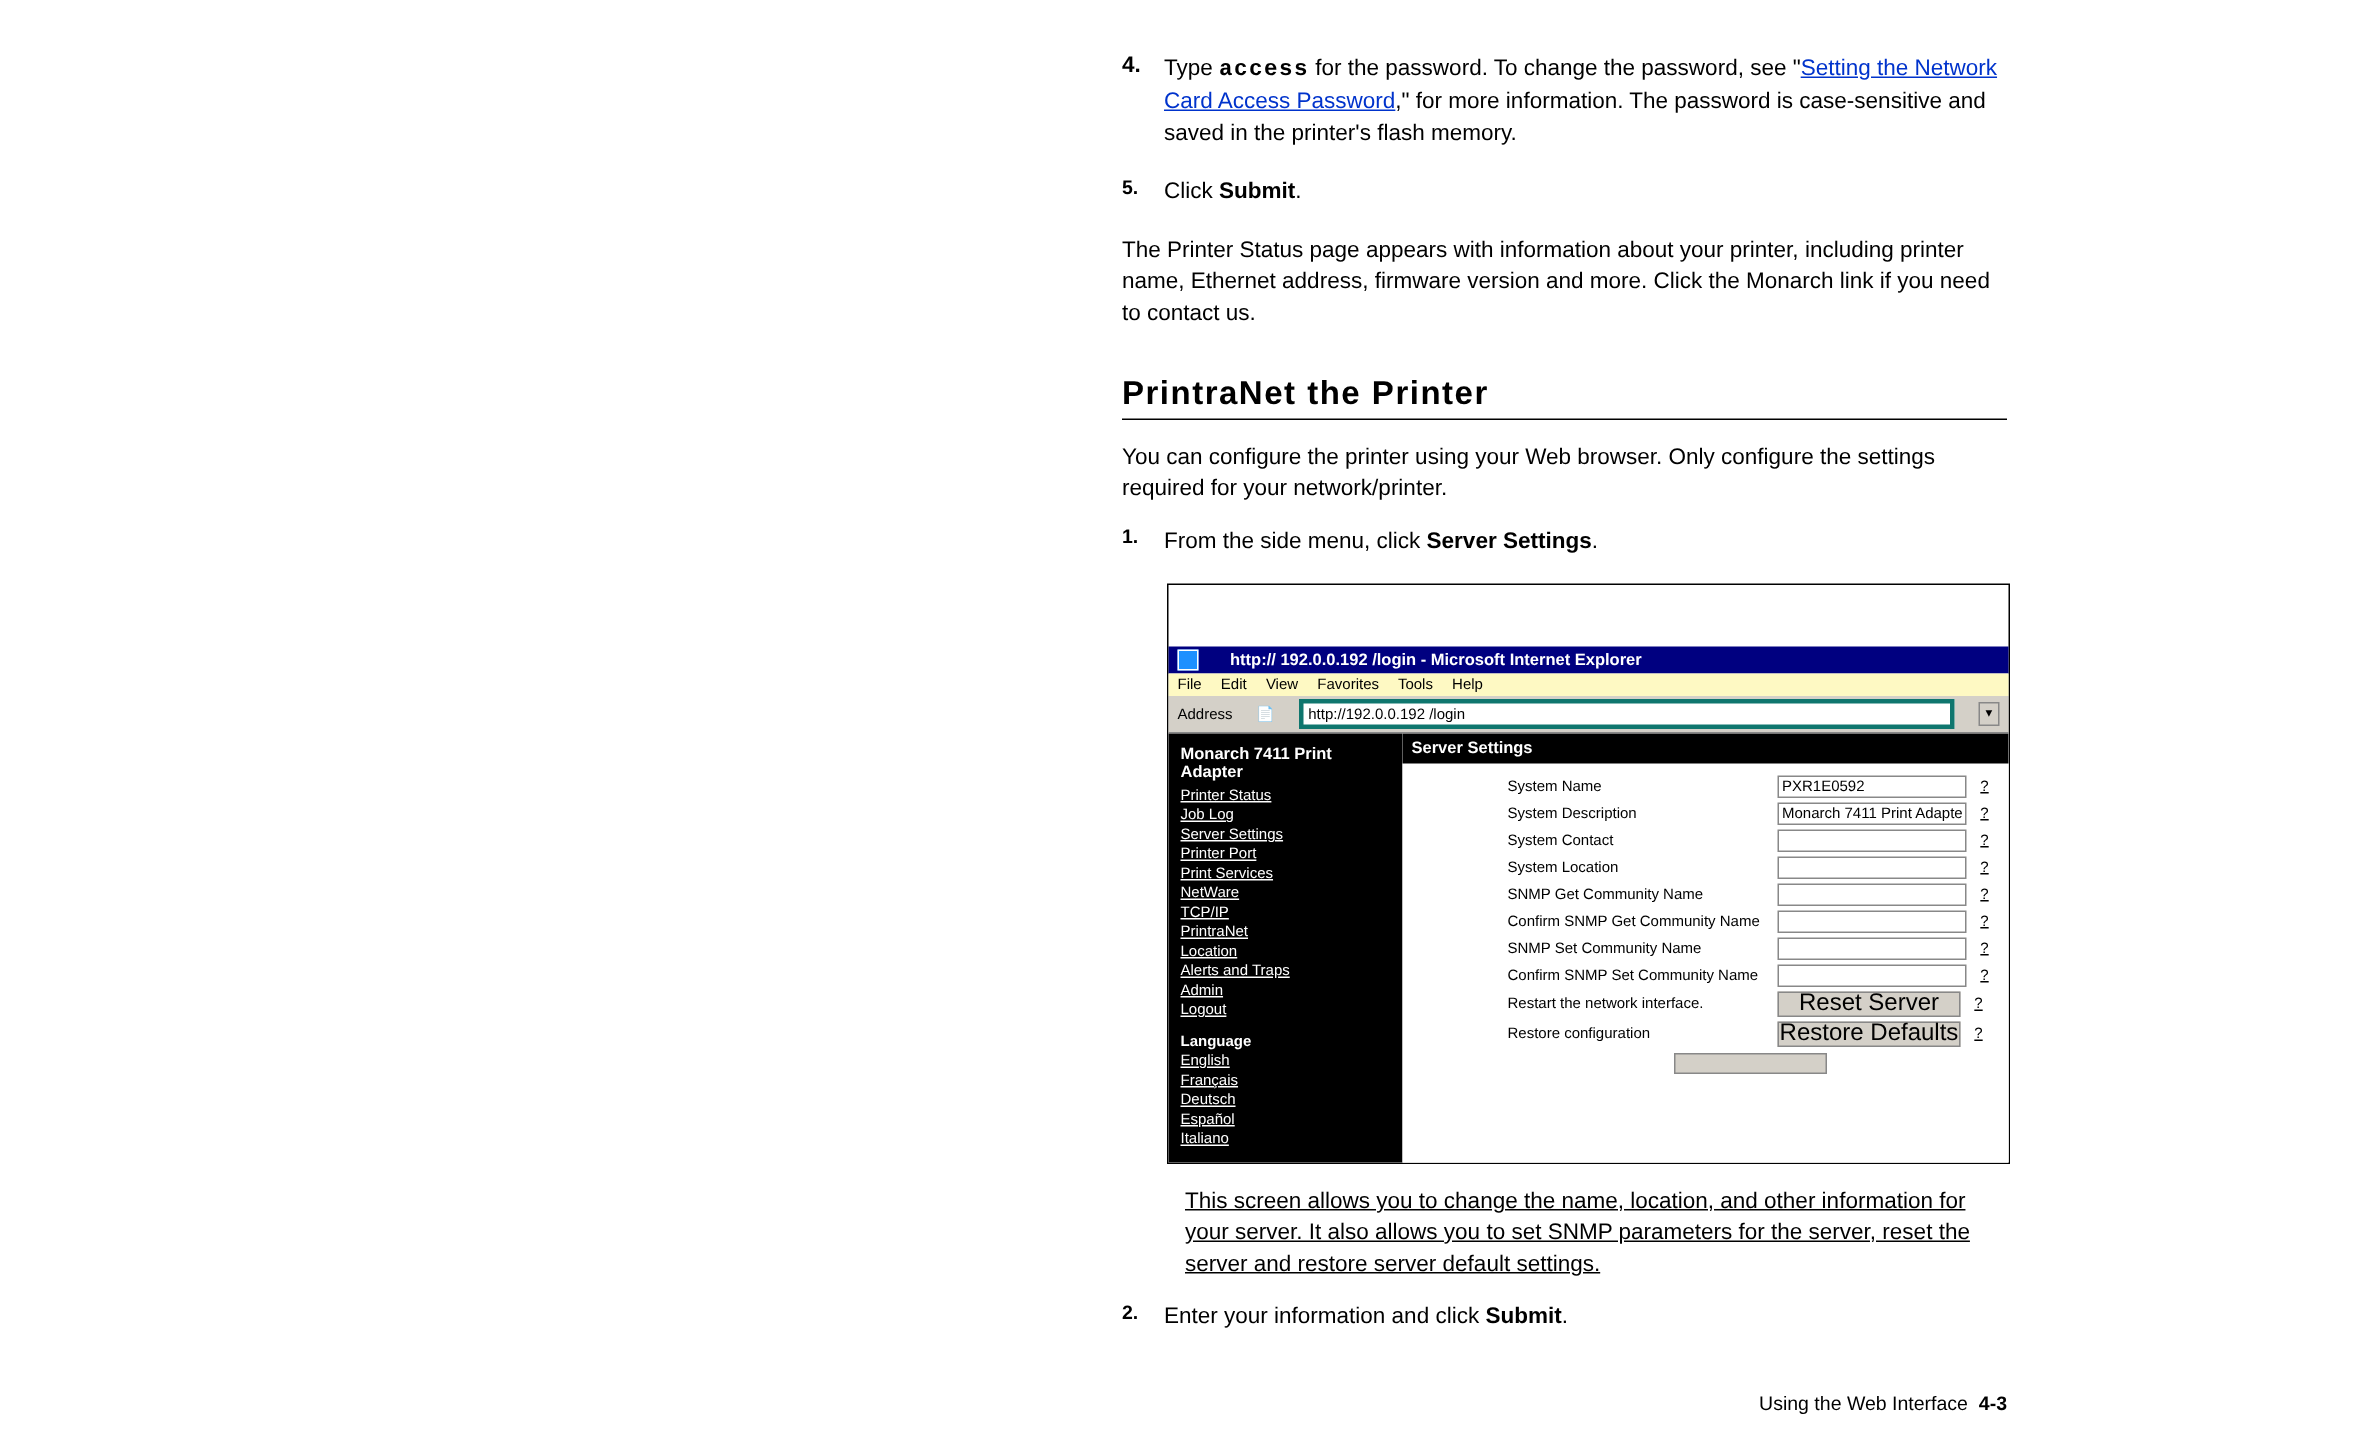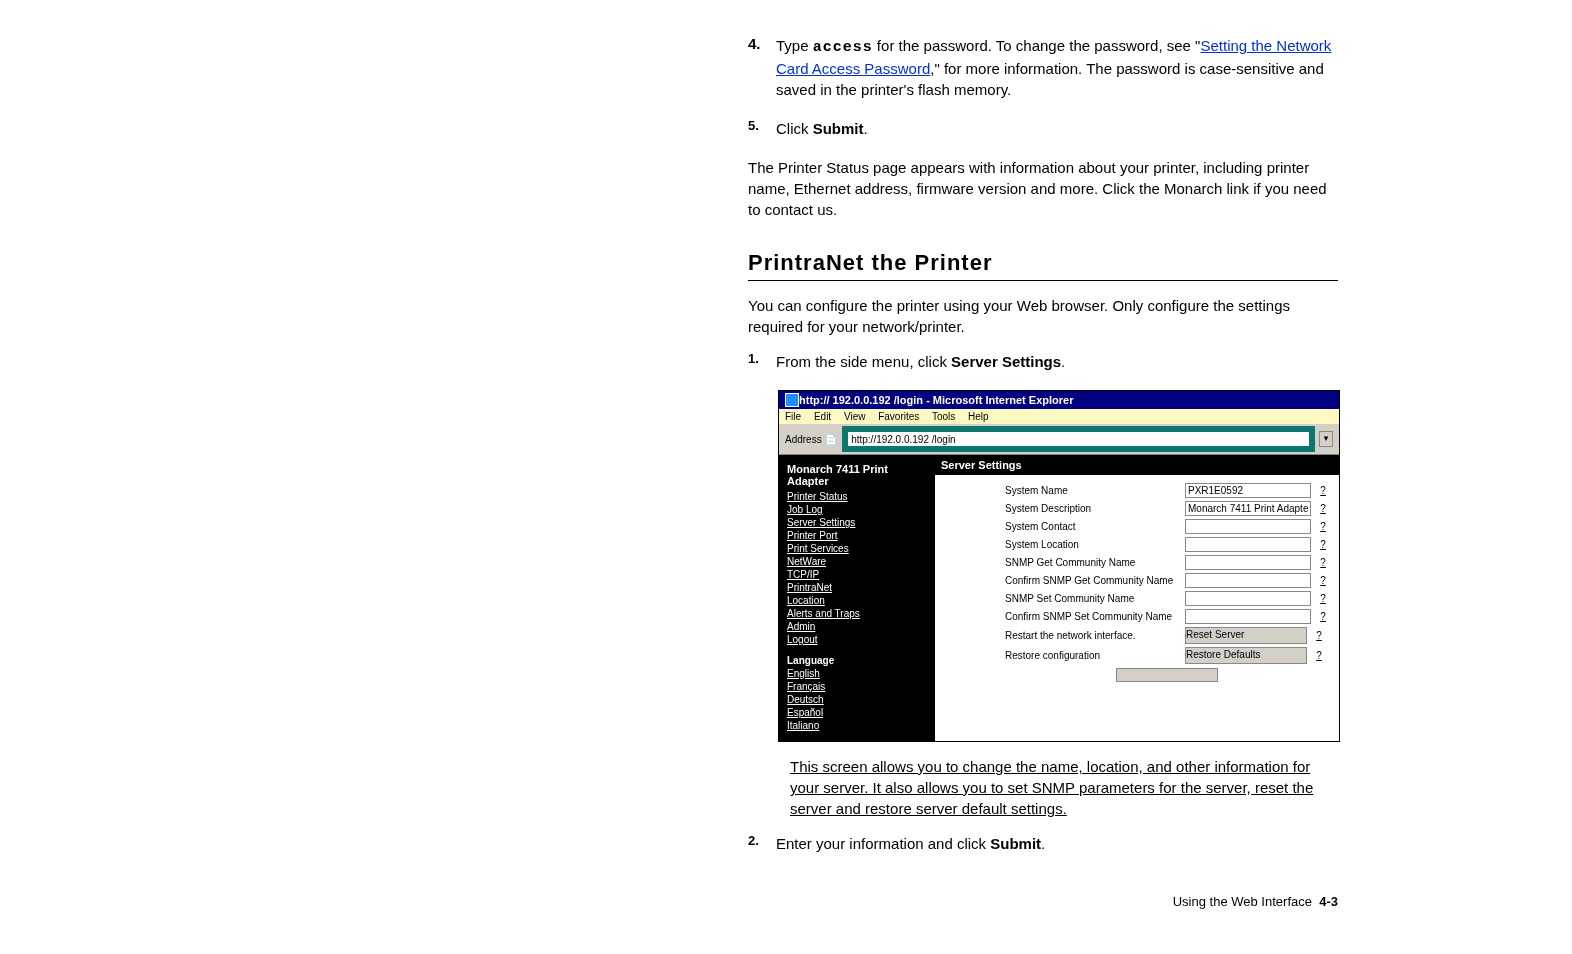--- a/index.html
+++ b/index.html
@@ -60,21 +60,22 @@
     background: #fff;
   }
   .shot .titlebar {
     background: #000080;
     color: #fff;
     padding: 2px 6px;
     font-size: 11px;
     font-weight: bold;
     display: flex;
     align-items: center;
-    gap: 0;
+    gap: 21px;
+    margin-top: 41px;
   }
   .shot .titlebar .ieicon {
     display:inline-block;width:12px;height:12px;background:#1e90ff;border:1px solid #fff;
   }
   .shot .menubar {
     background: #fef9c3;
     padding: 2px 6px;
     font-size: 10px;
     color: #000;
   }
@@ -86,28 +87,28 @@
     color: #333;
     border-top: 1px solid #fff;
     border-bottom: 1px solid #888;
   }
   .shot .addrbar {
     background: #d4d0c8;
     padding: 2px 6px;
     font-size: 10px;
     display: flex;
     align-items: center;
-    gap: 4px;
+    gap: 16px;
     border-bottom: 1px solid #888;
   }
   .shot .addrbar input {
     flex: 1;
     font-size: 10px;
     height: 14px;
-    border: 6px solid #0f766e;
+    border: 3px solid #0f766e;
     background: #fff;
     padding: 0 3px;
   }
   .shot .content {
     display: flex;
     background: #fff;
   }
   .shot .side {
     width: 140px;
     background: #000;
@@ -155,24 +156,24 @@
   .shot .row input.fld {
     width: 120px;
     height: 13px;
     font-size: 10px;
     border: 1px solid #888;
     padding: 0 2px;
   }
   .shot .row .btn {
     width: 120px;
     height: 15px;
-    font-size: 10px;
+    font-size: 16px;
     border: 1px solid #888;
     background: #d4d0c8;
-    text-align: left;
+    text-align: center;
     line-height: 14px;
   }
   .shot .row .q {
     margin-left: 6px;
     width: 12px;
     text-align: center;
     text-decoration: underline;
     color: #000;
   }
   .shot .lastbar {

